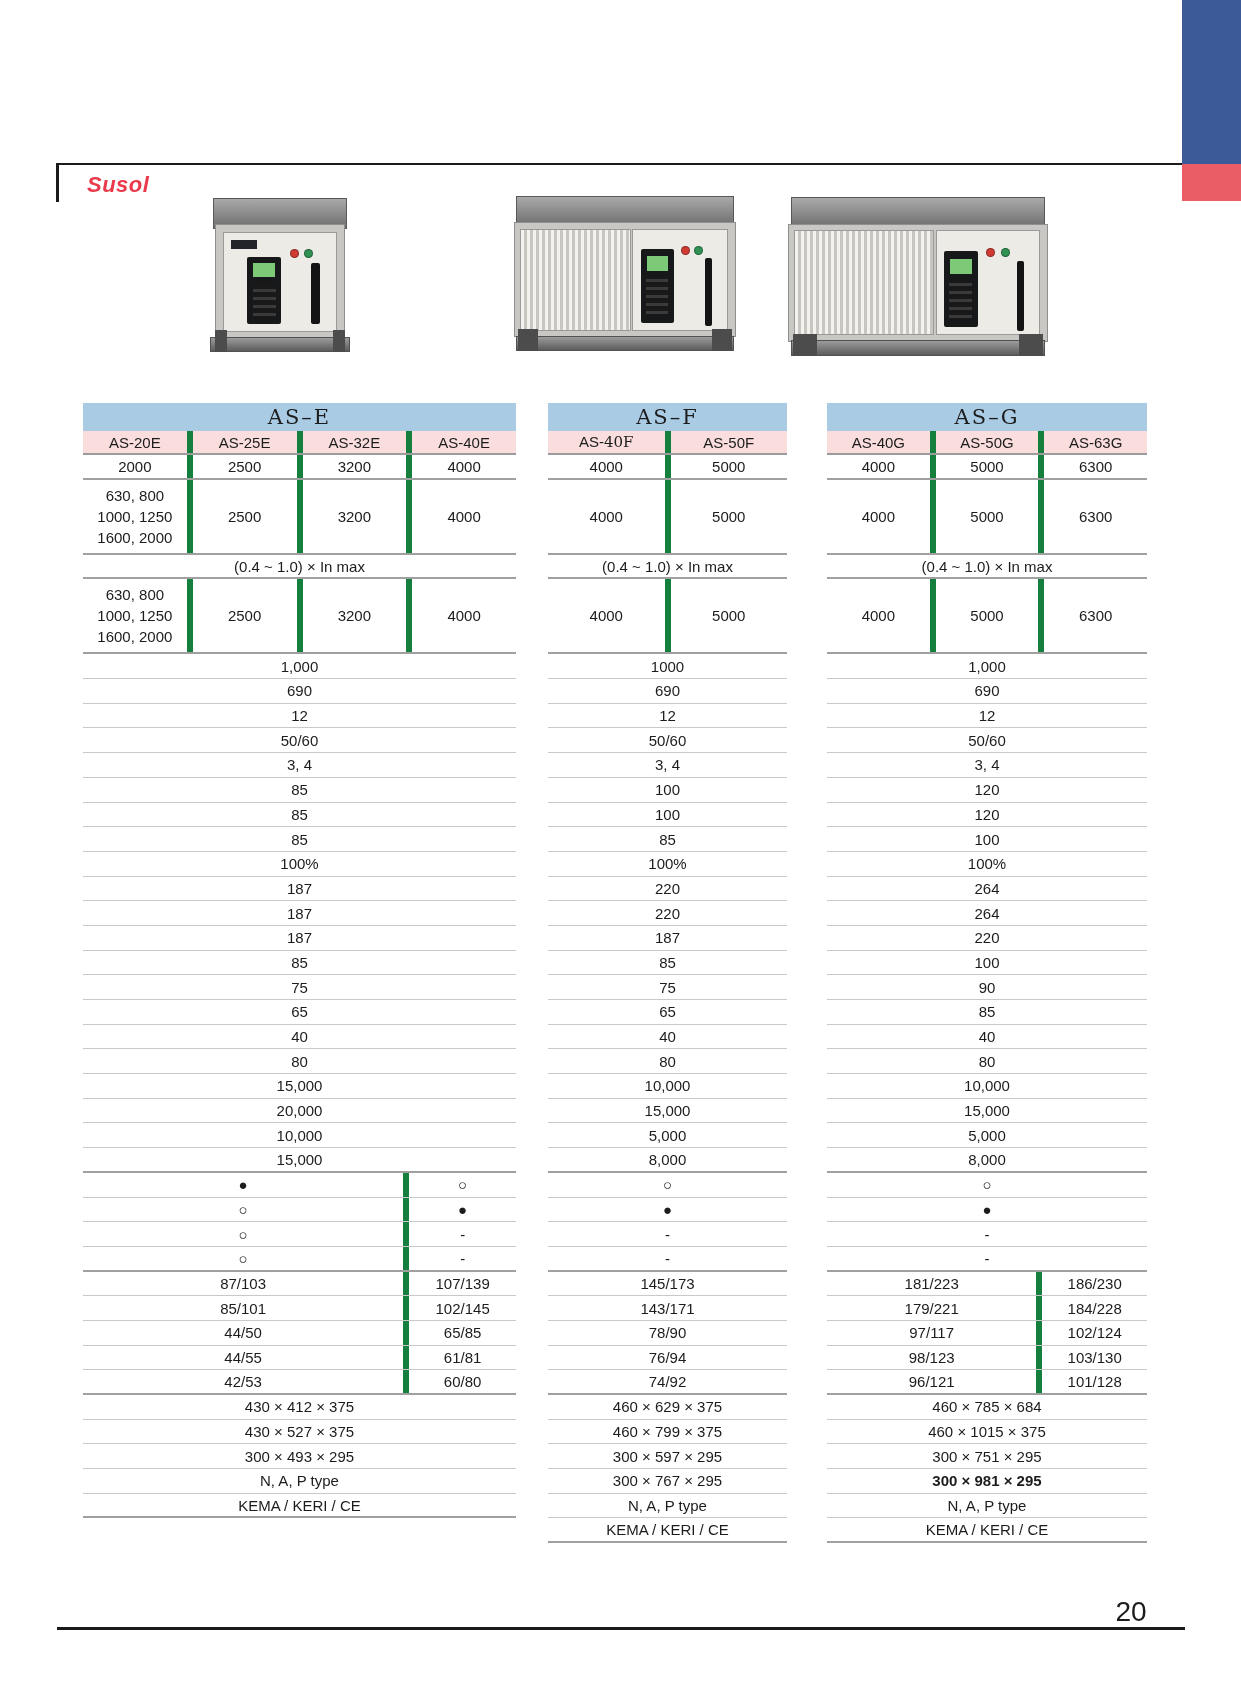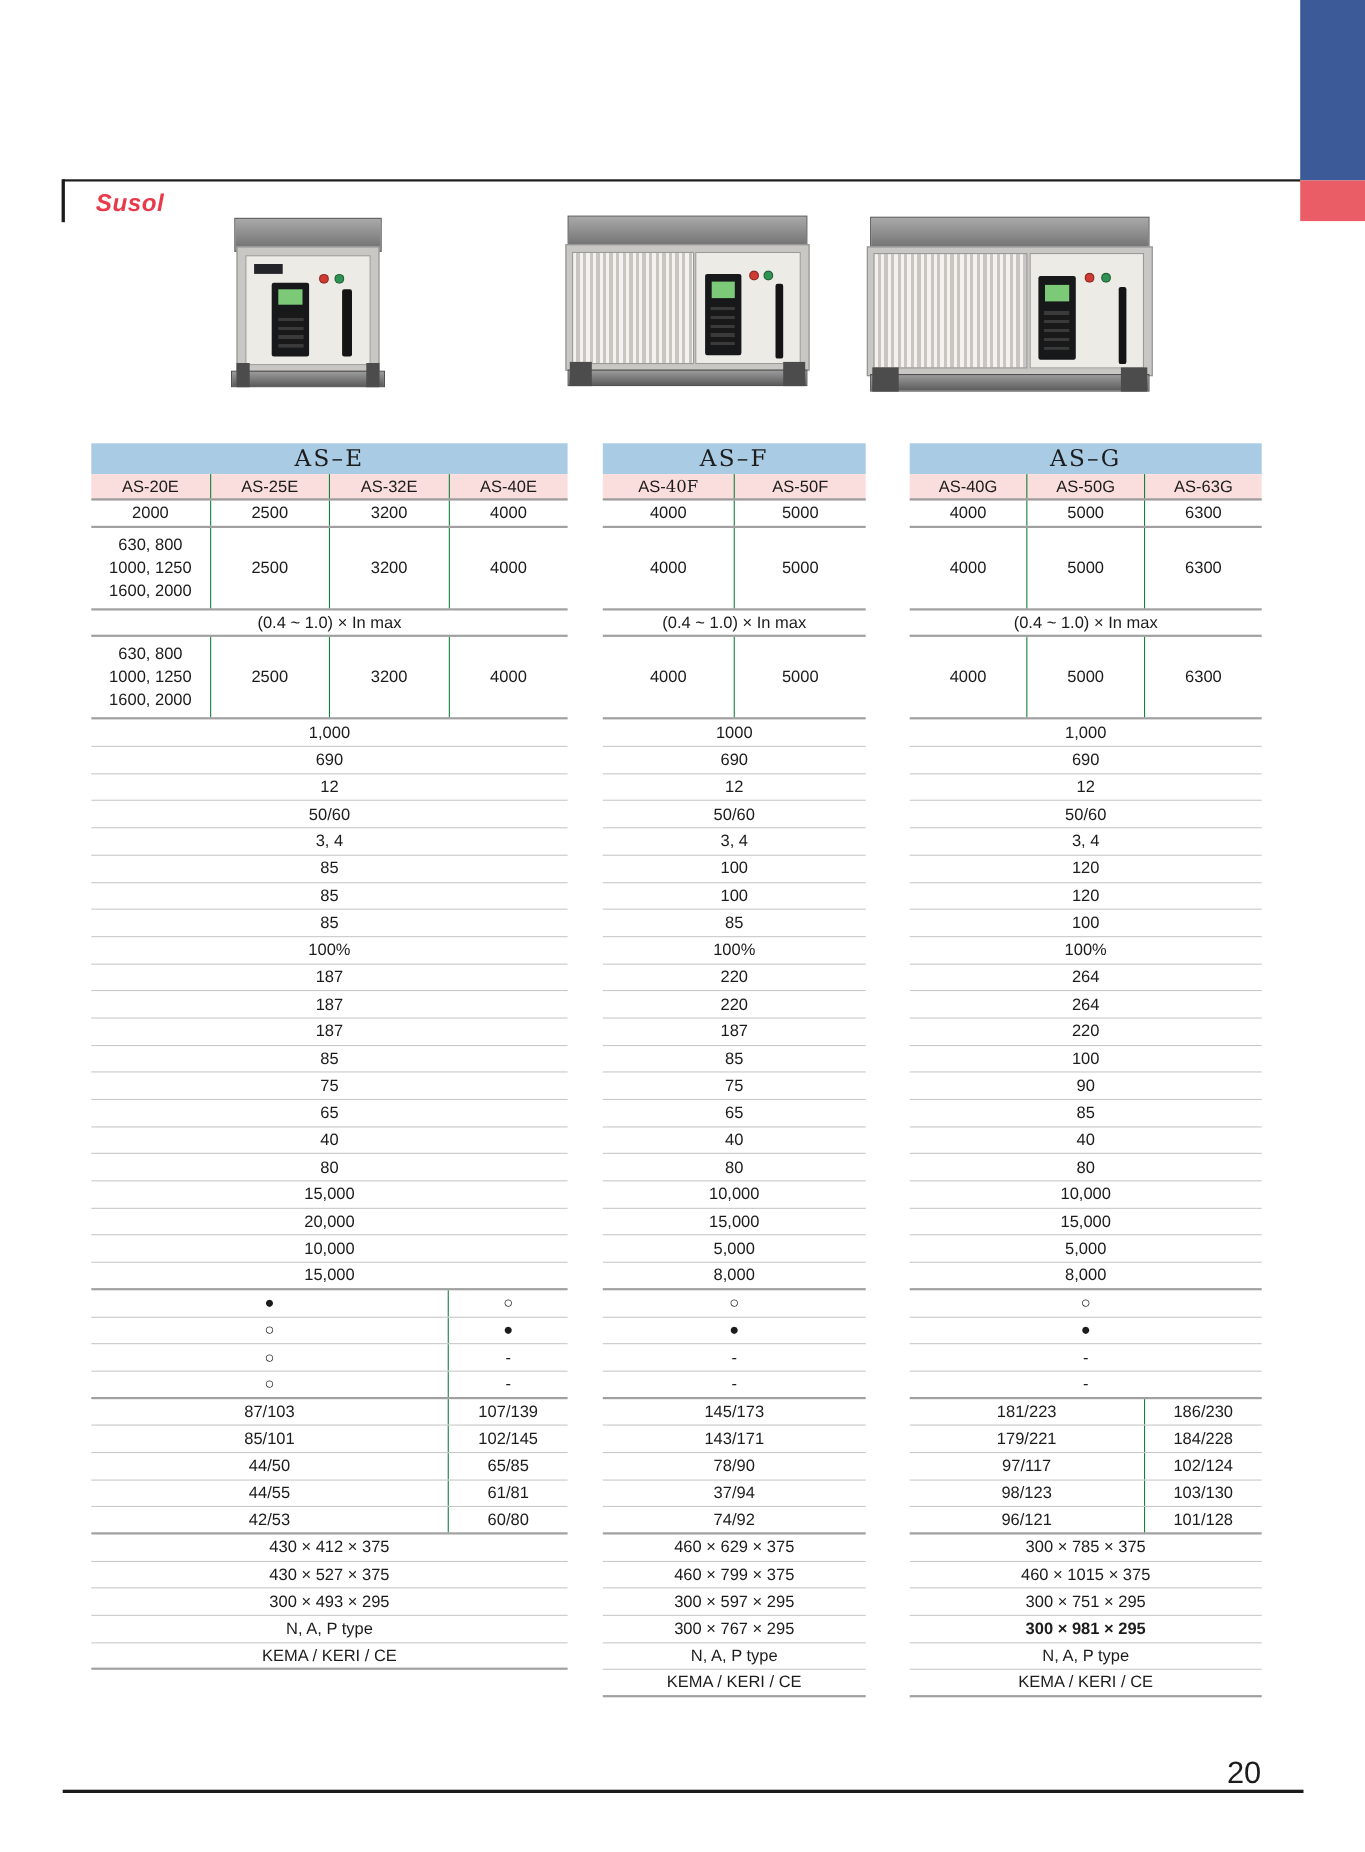--- a/index.html
+++ b/index.html
@@ -38,21 +38,21 @@
   .t2{left:548px;width:239px;}
   .t3{left:827px;width:320px;}
   .t-title{height:28px;line-height:28px;text-align:center;background:var(--series-header-bg,#a9cbe4);
            font-family:"DejaVu Serif",serif;font-size:21px;letter-spacing:2px;}
   .t-row{display:flex;align-items:stretch;height:24.7px;box-sizing:border-box;border-bottom:1px solid #c9c9c9;}
   .t-row.tall{height:75px;}
   .t-row.sec{border-bottom:2px solid #a0a0a0;}
   .t-models{background:var(--model-header-bg,#f9dedd);height:24px;border-bottom:2px solid #9c9c9c;}
   .t-cell{display:flex;flex-direction:column;align-items:center;justify-content:center;
           text-align:center;line-height:21px;min-width:0;}
-  .t-cell.vd{border-right:1px solid #15803d;}
+  .t-cell.vd{border-right:6px solid #15803d;}
   .serif{font-family:"DejaVu Serif",serif;}
   
   .footer-rule{position:absolute;left:57px;top:1627px;width:1128px;height:3px;background:#1b1b1b;}
   .page-number{position:absolute;left:1100px;top:1596px;width:62px;text-align:center;font-size:28px;}
 </style>
 </head>
 <body>
 
 <div class="page">
 
@@ -376,21 +376,21 @@
       <div class="t-row">
         <div class="t-cell" style="flex: 2 1 0%;">145/173</div>
       </div>
       <div class="t-row">
         <div class="t-cell" style="flex: 2 1 0%; text-align: center;">143/171</div>
       </div>
       <div class="t-row">
         <div class="t-cell" style="flex: 2 1 0%;">78/90</div>
       </div>
       <div class="t-row">
-        <div class="t-cell" style="flex: 2 1 0%;">37/94</div>
+        <div class="t-cell" style="flex: 2 1 0%;">76/94</div>
       </div>
       <div class="t-row sec">
         <div class="t-cell" style="flex: 2 1 0%;">74/92</div>
       </div>
       <div class="t-row">
         <div class="t-cell" style="flex: 2 1 0%;">460 × 629 × 375</div>
       </div>
       <div class="t-row">
         <div class="t-cell" style="flex: 2 1 0%;">460 × 799 × 375</div>
       </div>
@@ -527,21 +527,21 @@
       </div>
       <div class="t-row">
         <div class="t-cell vd" style="flex: 2 1 0%;">98/123</div>
         <div class="t-cell" style="flex: 1 1 0%;">103/130</div>
       </div>
       <div class="t-row sec">
         <div class="t-cell vd" style="flex: 2 1 0%;">96/121</div>
         <div class="t-cell" style="flex: 1 1 0%;">101/128</div>
       </div>
       <div class="t-row">
-        <div class="t-cell" style="flex: 3 1 0%;">300 × 785 × 375</div>
+        <div class="t-cell" style="flex: 3 1 0%;">460 × 785 × 684</div>
       </div>
       <div class="t-row">
         <div class="t-cell" style="flex: 3 1 0%;">460 × 1015 × 375</div>
       </div>
       <div class="t-row">
         <div class="t-cell" style="flex: 3 1 0%;">300 × 751 × 295</div>
       </div>
       <div class="t-row">
         <div class="t-cell" style="flex: 3 1 0%; font-weight: bold;">300 × 981 × 295</div>
       </div>

